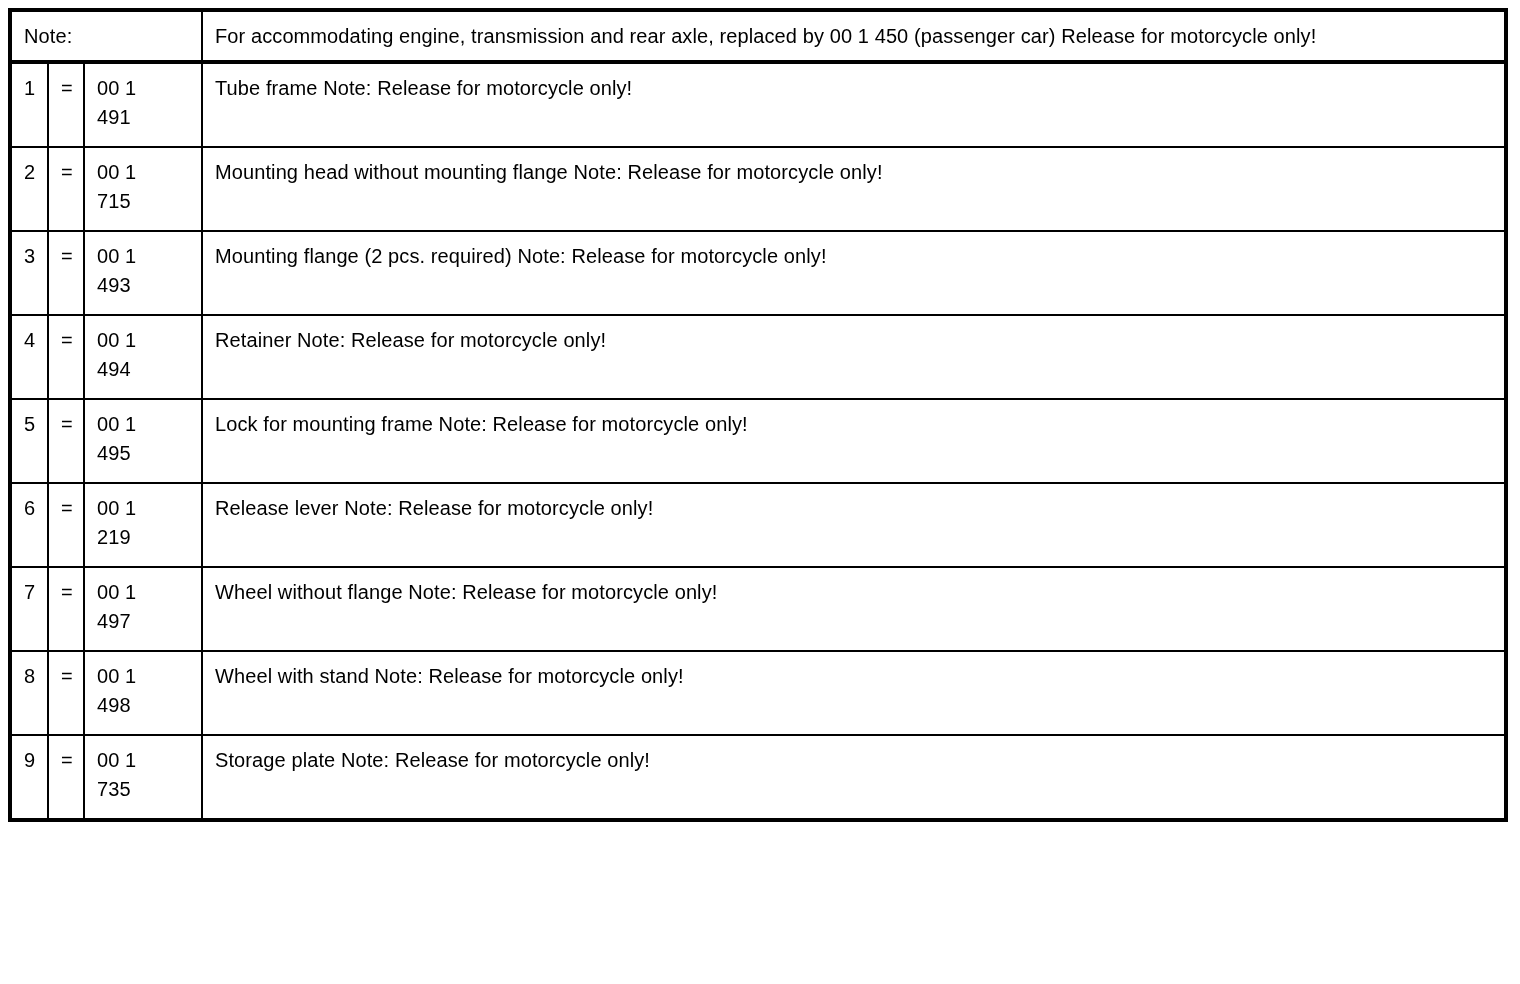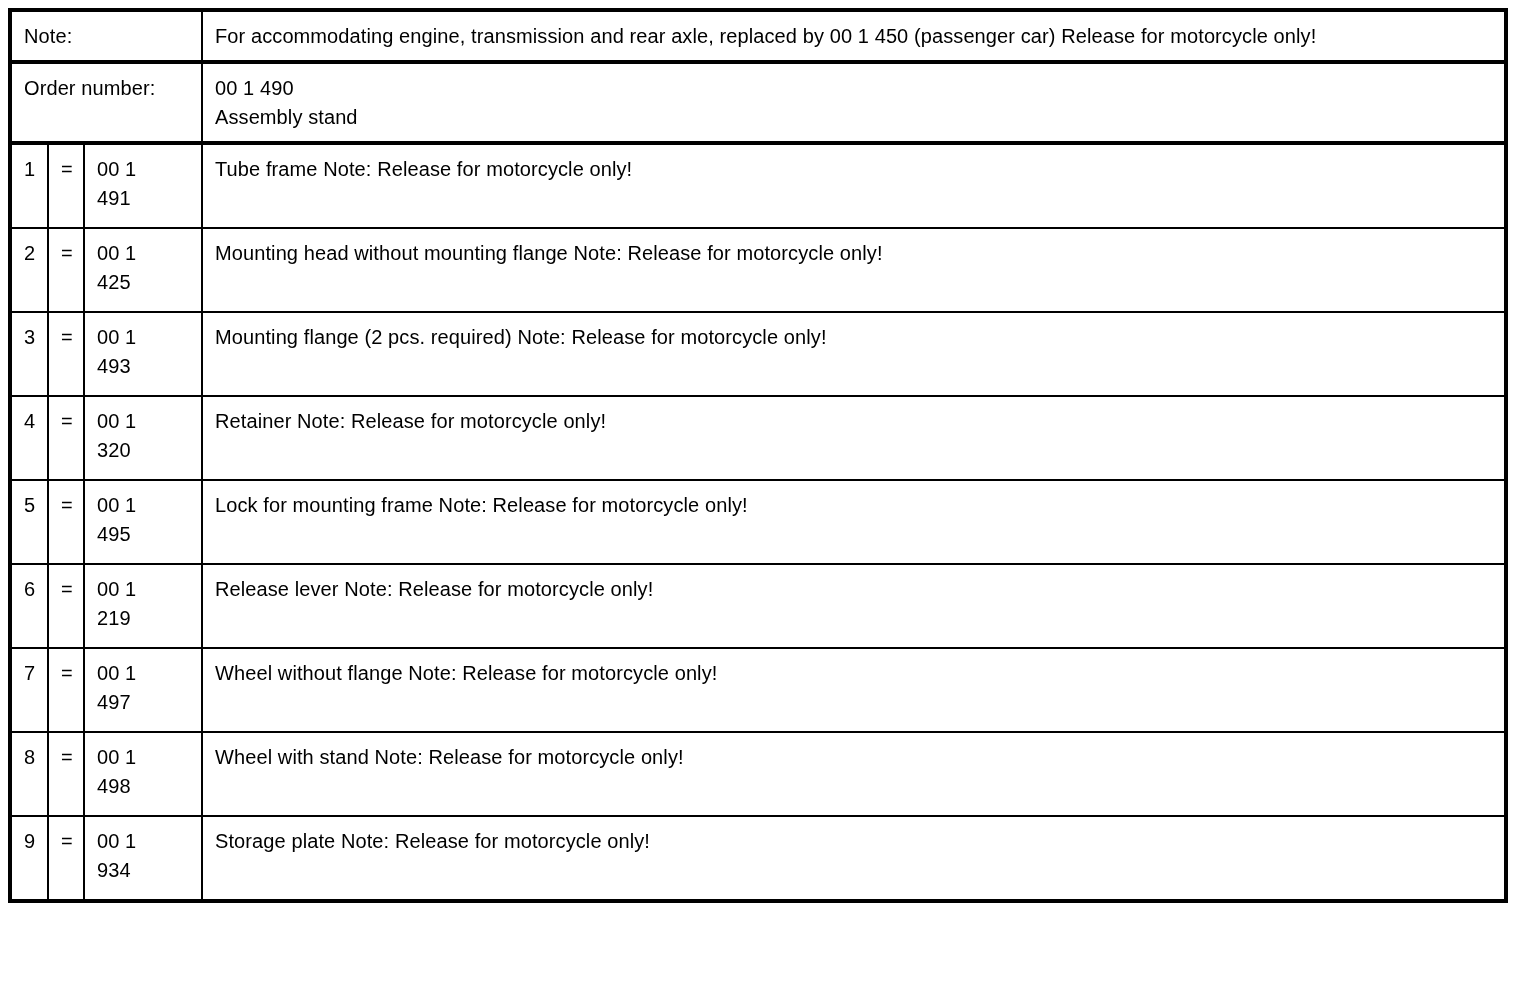--- a/index.html
+++ b/index.html
@@ -75,65 +75,58 @@
       <col class="c-part">
       <col class="c-desc">
     </colgroup>
     <tbody>
 
       <tr class="row-note">
         <td class="label-cell" colspan="3">Note:</td>
         <td class="value-cell">For accommodating engine, transmission and rear axle, replaced by 00 1 450 (passenger car) Release for motorcycle only!</td>
       </tr>
 
-      <tr class="row-order">
-        <td class="label-cell" colspan="3">Order number:</td>
-        <td class="value-cell">
-          <span class="line">00 1 490</span>
-          <span class="line">Assembly stand</span>
-        </td>
-      </tr>
 
 
       <tr class="item-row">
         <td class="idx-cell">1</td>
         <td class="eq-cell">=</td>
         <td class="part-cell">
           <span class="line">00 1</span>
           <span class="line">491</span>
         </td>
         <td class="desc-cell">Tube frame Note: Release for motorcycle only!</td>
       </tr>
 
       <tr class="item-row">
         <td class="idx-cell">2</td>
         <td class="eq-cell">=</td>
         <td class="part-cell">
           <span class="line">00 1</span>
-          <span class="line">425</span>
+          <span class="line">715</span>
         </td>
         <td class="desc-cell">Mounting head without mounting flange Note: Release for motorcycle only!</td>
       </tr>
 
       <tr class="item-row">
         <td class="idx-cell">3</td>
         <td class="eq-cell">=</td>
         <td class="part-cell">
           <span class="line">00 1</span>
           <span class="line">493</span>
         </td>
         <td class="desc-cell">Mounting flange (2 pcs. required) Note: Release for motorcycle only!</td>
       </tr>
 
       <tr class="item-row">
         <td class="idx-cell">4</td>
         <td class="eq-cell">=</td>
         <td class="part-cell">
           <span class="line">00 1</span>
-          <span class="line">320</span>
+          <span class="line">494</span>
         </td>
         <td class="desc-cell">Retainer Note: Release for motorcycle only!</td>
       </tr>
 
       <tr class="item-row">
         <td class="idx-cell">5</td>
         <td class="eq-cell">=</td>
         <td class="part-cell">
           <span class="line">00 1</span>
           <span class="line">495</span>
@@ -169,20 +162,20 @@
           <span class="line">498</span>
         </td>
         <td class="desc-cell">Wheel with stand Note: Release for motorcycle only!</td>
       </tr>
 
       <tr class="item-row">
         <td class="idx-cell">9</td>
         <td class="eq-cell">=</td>
         <td class="part-cell">
           <span class="line">00 1</span>
-          <span class="line">934</span>
+          <span class="line">735</span>
         </td>
         <td class="desc-cell">Storage plate Note: Release for motorcycle only!</td>
       </tr>
 
     </tbody>
   </table>
 </div>
 
 </body></html>

